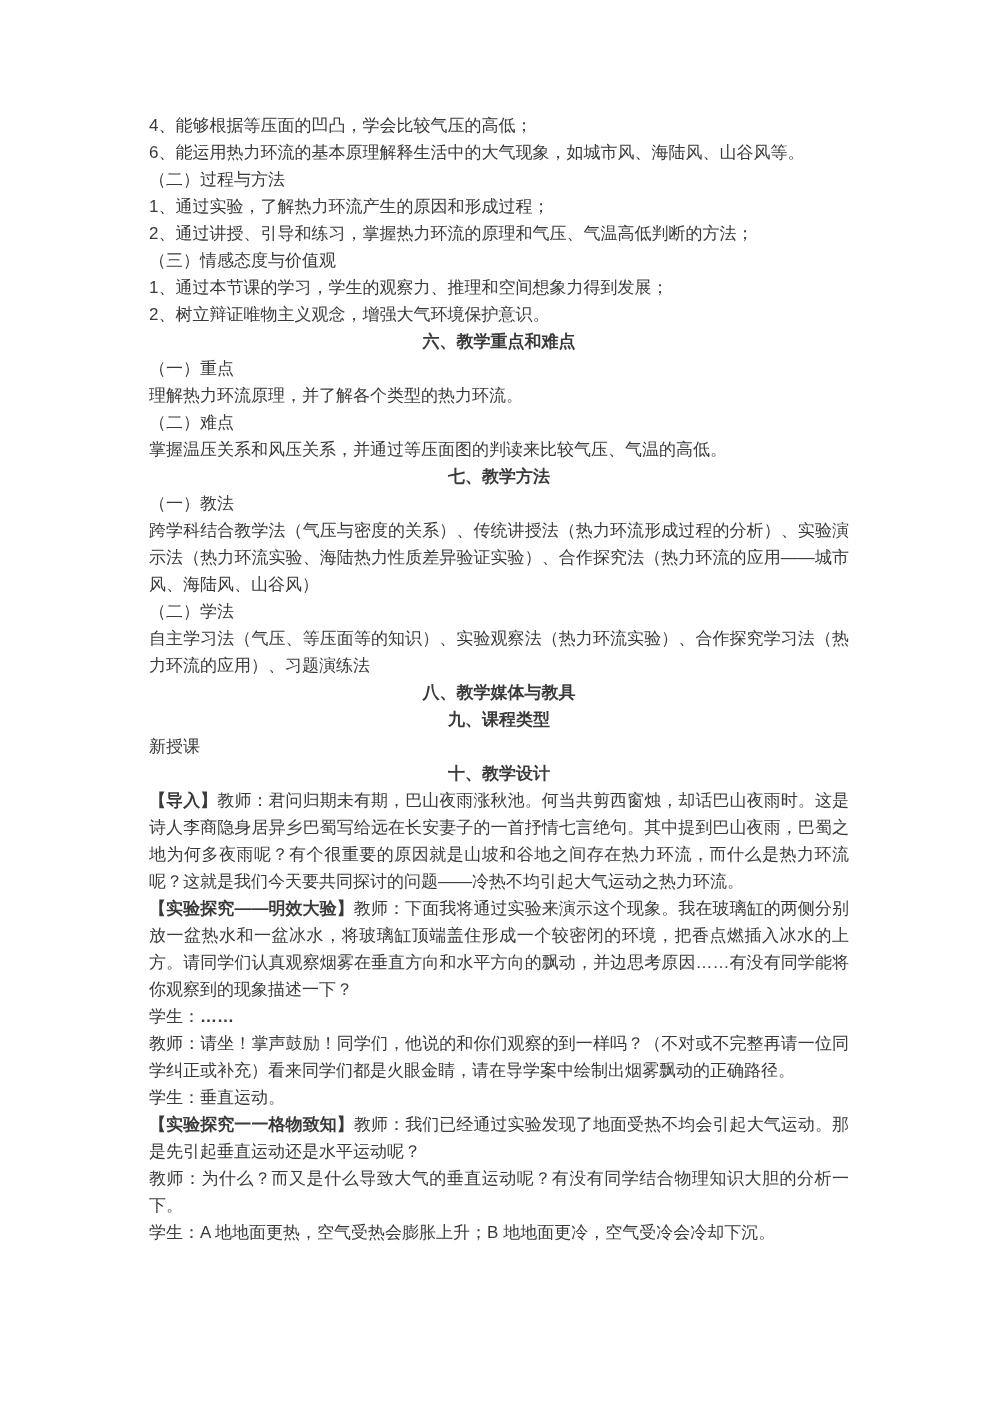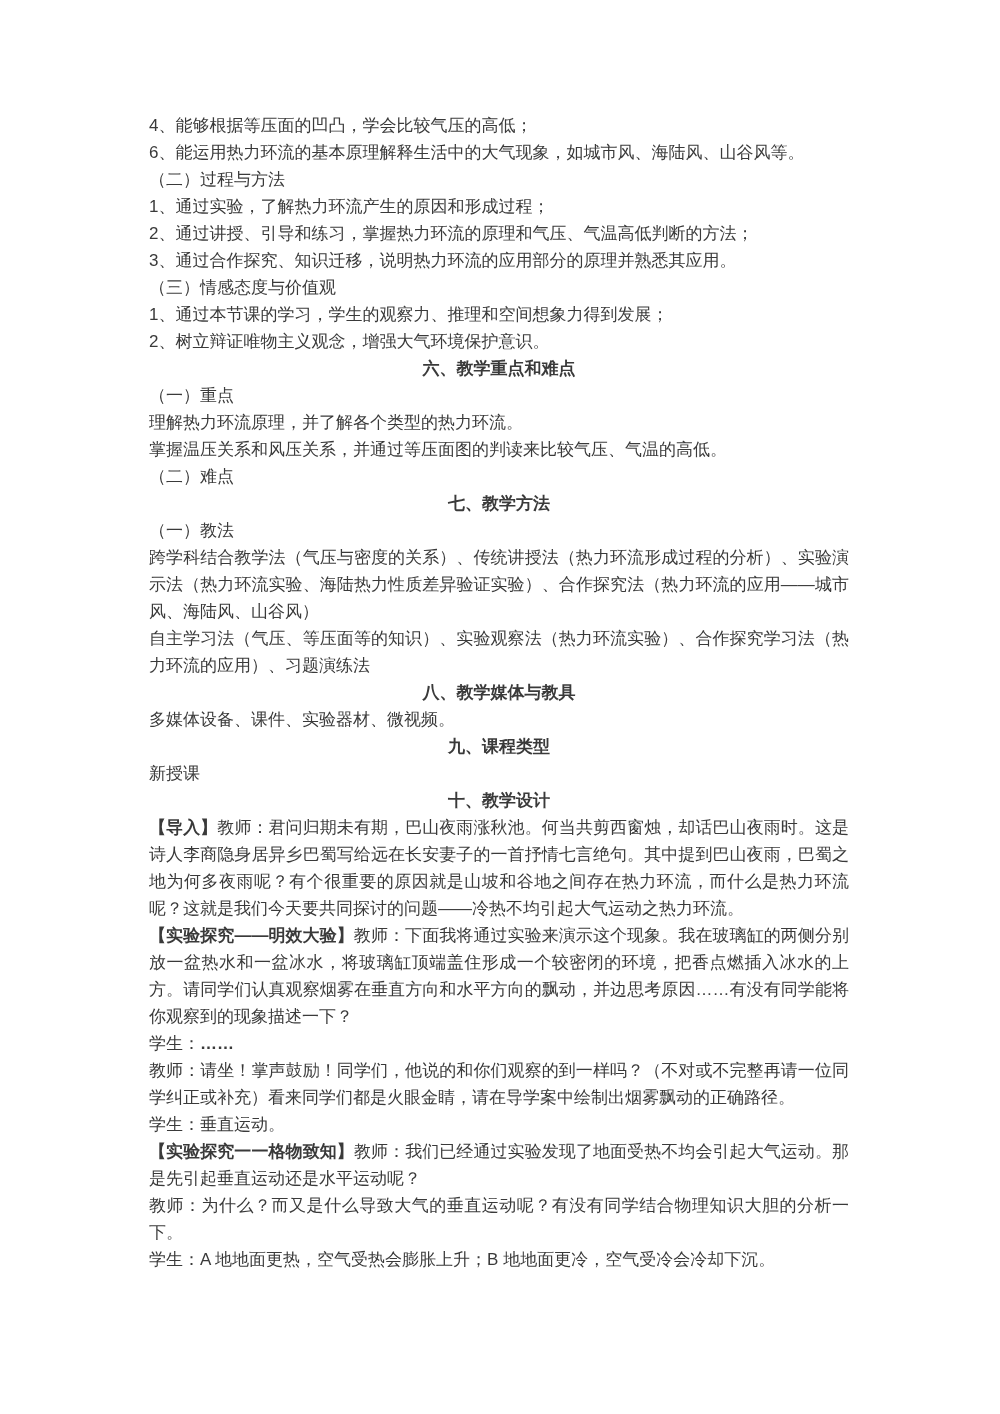--- a/index.html
+++ b/index.html
@@ -41,35 +41,34 @@
 </head>
 <body>
 
 <div class="page">
   <div class="content">
       <p class="body"><span>4、能够根据等压面的凹凸，学会比较气压的高低；</span></p>
       <p class="body"><span>6、能运用热力环流的基本原理解释生活中的大气现象，如城市风、海陆风、山谷风等。</span></p>
       <p class="body"><span>（二）过程与方法</span></p>
       <p class="body"><span>1、通过实验，了解热力环流产生的原因和形成过程；</span></p>
       <p class="body"><span>2、通过讲授、引导和练习，掌握热力环流的原理和气压、气温高低判断的方法；</span></p>
-      <p class="body"><span>3、通过合作探究、知识迁移，说明热力环流的应用部分的原理并熟悉其应用。</span></p>
       <p class="body"><span>（三）情感态度与价值观</span></p>
       <p class="body"><span>1、通过本节课的学习，学生的观察力、推理和空间想象力得到发展；</span></p>
       <p class="body"><span>2、树立辩证唯物主义观念，增强大气环境保护意识。</span></p>
       <p class="heading"><span class="bold">六、教学重点和难点</span></p>
       <p class="body"><span>（一）重点</span></p>
       <p class="body"><span>理解热力环流原理，并了解各个类型的热力环流。</span></p>
+      <p class="body"><span>（二）难点</span></p>
       <p class="body"><span>掌握温压关系和风压关系，并通过等压面图的判读来比较气压、气温的高低。</span></p>
-      <p class="body"><span>（二）难点</span></p>
       <p class="heading"><span class="bold">七、教学方法</span></p>
       <p class="body"><span>（一）教法</span></p>
       <p class="body"><span>跨学科结合教学法（气压与密度的关系）、传统讲授法（热力环流形成过程的分析）、实验演示法（热力环流实验、海陆热力性质差异验证实验）、合作探究法（热力环流的应用——城市风、海陆风、山谷风）</span></p>
+      <p class="body"><span>（二）学法</span></p>
       <p class="body"><span>自主学习法（气压、等压面等的知识）、实验观察法（热力环流实验）、合作探究学习法（热力环流的应用）、习题演练法</span></p>
       <p class="heading"><span class="bold">八、教学媒体与教具</span></p>
-      <p class="body"><span>多媒体设备、课件、实验器材、微视频。</span></p>
       <p class="heading"><span class="bold">九、课程类型</span></p>
       <p class="body"><span>新授课</span></p>
       <p class="heading"><span class="bold">十、教学设计</span></p>
       <p class="body"><span class="bold">【导入】</span><span>教师：君问归期未有期，巴山夜雨涨秋池。何当共剪西窗烛，却话巴山夜雨时。这是诗人李商隐身居异乡巴蜀写给远在长安妻子的一首抒情七言绝句。其中提到巴山夜雨，巴蜀之地为何多夜雨呢？有个很重要的原因就是山坡和谷地之间存在热力环流，而什么是热力环流呢？这就是我们今天要共同探讨的问题——冷热不均引起大气运动之热力环流。</span></p>
       <p class="body"><span class="bold">【实验探究——明效大验】</span><span>教师：下面我将通过实验来演示这个现象。我在玻璃缸的两侧分别放一盆热水和一盆冰水，将玻璃缸顶端盖住形成一个较密闭的环境，把香点燃插入冰水的上方。请同学们认真观察烟雾在垂直方向和水平方向的飘动，并边思考原因……有没有同学能将你观察到的现象描述一下？</span></p>
       <p class="body"><span>学生：</span><span class="bold">……</span></p>
       <p class="body"><span>教师：请坐！掌声鼓励！同学们，他说的和你们观察的到一样吗？（不对或不完整再请一位同学纠正或补充）看来同学们都是火眼金睛，请在导学案中绘制出烟雾飘动的正确路径。</span></p>
       <p class="body"><span>学生：垂直运动。</span></p>
       <p class="body"><span class="bold">【实验探究一一格物致知】</span><span>教师：我们已经通过实验发现了地面受热不均会引起大气运动。那是先引起垂直运动还是水平运动呢？</span></p>
       <p class="body"><span>教师：为什么？而又是什么导致大气的垂直运动呢？有没有同学结合物理知识大胆的分析一下。</span></p>

